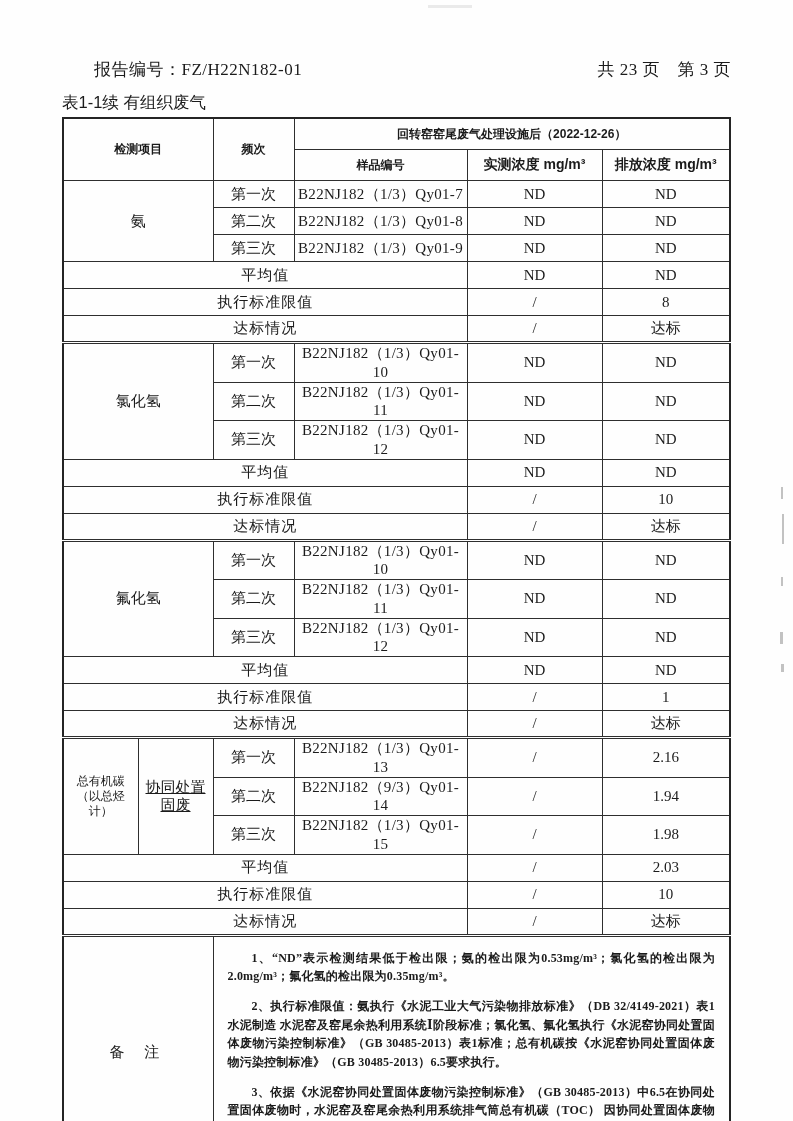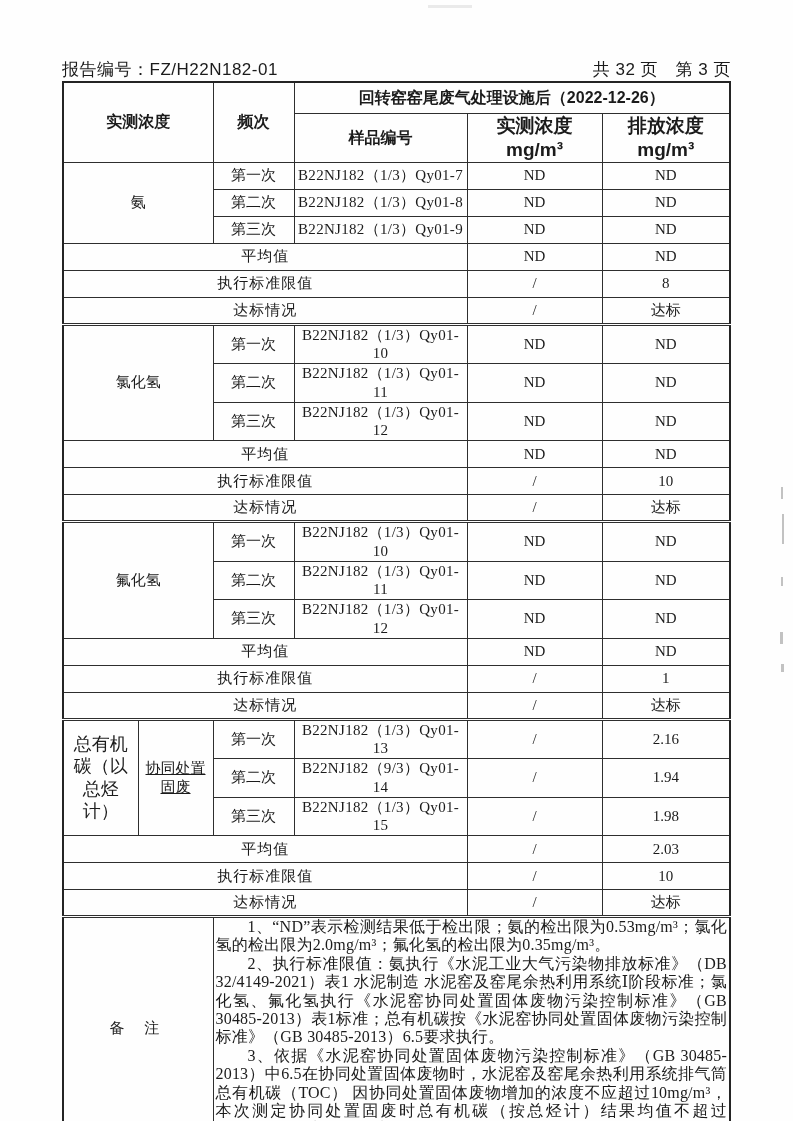--- a/index.html
+++ b/index.html
@@ -7,22 +7,22 @@
     position:relative;
     width:793px;height:1121px;
     background:#fefefe;
     overflow:hidden;
     font-family:"Liberation Serif","DejaVu Serif",serif;
     color:#1b1b1b;
   }
   .content{padding:58px 62px 0 62px;}
   .doc-header{
     display:flex;justify-content:space-between;align-items:baseline;
-    font-family:Liberation Sans, sans-serif;
-    font-size:17px;font-weight:500;letter-spacing:0.5px;
+    font-family:Liberation Serif, serif;
+    font-size:17px;font-weight:500;letter-spacing:0.5px;margin-left:32px;
   }
   .doc-title{
     margin:7px 0 0 0;
     text-align:center;
     font-family:"Liberation Sans","DejaVu Sans",sans-serif;
     font-size:28px;font-weight:bold;
     letter-spacing:14px;padding-left:14px;
   }
   .table-caption{
     margin-top:11px;margin-bottom:3px;
@@ -37,76 +37,78 @@
   table.report td{
     border:1px solid #2e2e2e;
     text-align:center;vertical-align:middle;
     padding:0 2px;
     font-size:15px;
     line-height:1.25;
     overflow:hidden;
   }
   tr.hrow td{
     font-family:"Liberation Sans","DejaVu Sans",sans-serif;
-    font-size:16px;font-weight:600;
+    font-size:12px;font-weight:600;
     height:30px;
   }
-  tr.hrow td.units{font-size:19px;text-align:center;}
+  tr.hrow td.units{font-size:14px;text-align:center;}
   tr.drow{height:27px;}
   td.sample{font-size:14.5px;letter-spacing:0.3px;margin-left:8px;}
   td.val{font-size:14px;margin-left:36px;}
   td.item{font-size:15.5px;padding:0 5px;}
   td.subitem{font-size:14.5px;padding:0 6px;text-decoration:underline;}
   td.rowlabel{font-size:15px;letter-spacing:1px;}
   tr.sec td{border-top:3px double #2e2e2e;}
   td.remark-label{
     font-size:17px;letter-spacing:8px;padding-left:10px;
   }
   td.remark-body{
     text-align:left;vertical-align:top;
     padding:5px 9px 4px 11px;
   }
   .note{
-    margin:0;
+    margin:12px;
     text-indent:2em;
     text-align:justify;
-    font-size:16px;
+    font-size:12px;
     line-height:18.4px;
     letter-spacing:0.2px;
+    font-weight:bold;
   }
   
   .artifact{position:absolute;background:#8f8f8f;opacity:.55;}
   .smudge{position:absolute;background:#dcdcdc;opacity:.6;}
 </style>
 </head>
 <body>
 
 <div class="page">
   <div class="content">
 
     <div class="doc-header">
       <span>报告编号：FZ/H22N182-01</span>
-      <span>共 32 页　第 3 页</span>
+      <span>共 23 页　第 3 页</span>
     </div>
 
 
+    <div class="table-caption">表1-1续 有组织废气</div>
 
     <table class="report">
       <colgroup>
         <col style="width:75px">
           <col style="width:75px">
           <col style="width:81px">
         <col style="width:173px">
           <col style="width:135px">
           <col style="width:128px">
       </colgroup>
       <tbody>
 
         <tr class="hrow">
-          <td colspan="2" rowspan="2">实测浓度</td>
+          <td colspan="2" rowspan="2">检测项目</td>
           <td rowspan="2">频次</td>
           <td colspan="3">回转窑窑尾废气处理设施后（2022-12-26）</td>
         </tr>
         <tr class="hrow">
           <td>样品编号</td>
           <td class="units">实测浓度 mg/m³</td>
           <td class="units">排放浓度 mg/m³</td>
         </tr>
 
         <tr class="drow">
@@ -208,21 +210,21 @@
           <td class="val">/</td>
           <td class="val">1</td>
         </tr>
         <tr class="drow">
           <td colspan="4" class="rowlabel">达标情况</td>
           <td class="val">/</td>
           <td class="val">达标</td>
         </tr>
 
         <tr class="drow sec">
-          <td rowspan="3" class="item" style="font-size:18px">总有机碳（以总烃计）</td>
+          <td rowspan="3" class="item" style="font-size:12px">总有机碳（以总烃计）</td>
           <td rowspan="3" class="subitem">协同处置固废</td>
           <td>第一次</td>
           <td class="sample">B22NJ182（1/3）Qy01-13</td>
           <td class="val">/</td>
           <td class="val">2.16</td>
         </tr>
         <tr class="drow">
           <td>第二次</td>
           <td class="sample">B22NJ182（9/3）Qy01-14</td>
           <td class="val">/</td>

